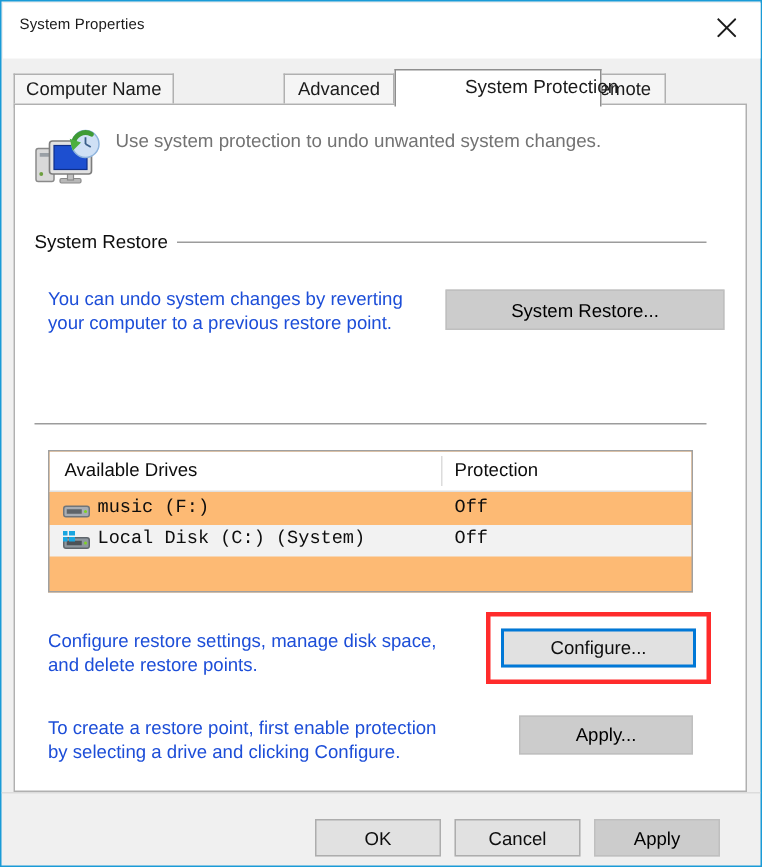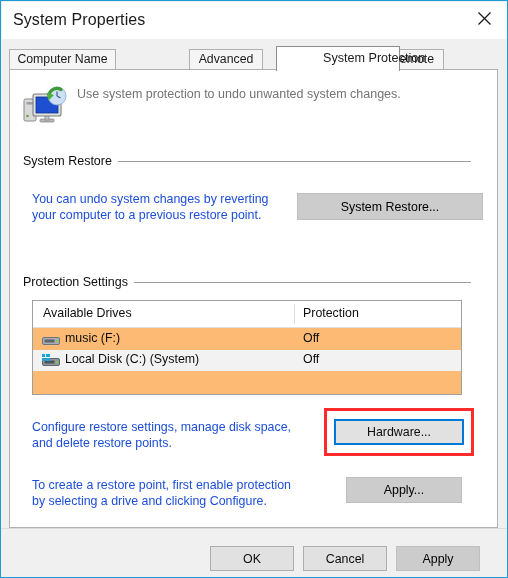--- a/index.html
+++ b/index.html
@@ -29,21 +29,21 @@
   .titlebar {
     position: absolute;
     left: 1px; top: 1px;
     width: 506px;
     height: 37px;
     background: #ffffff;
   }
   .title-text {
     position: absolute;
     left: 11px; top: 9px;
-    font-size: 16px;
+    font-size: 10px;
     color: #1b1b1b;
     letter-spacing: .1px;
     white-space: nowrap;
   }
   .close-btn {
     position: absolute;
     left: 458px; top: 1px;
     width: 48px; height: 30px;
     display: flex;
     align-items: center;
@@ -192,20 +192,21 @@
     top: 5px;
     font-size: 12.4px;
     color: #0d0d0d;
     white-space: nowrap;
   }
   .row {
     position: absolute;
     left: 0;
     width: 100%;
     height: 21px;
+    font-family: Liberation Mono, monospace;
   }
   .row.selected { background: #f2f2f2; }
   .row .drive-icon {
     position: absolute;
     left: 9px; top: 4px;
     width: 18px; height: 14px;
   }
   .row .drive-name {
     position: absolute;
     left: 32px; top: 2px;
@@ -253,21 +254,21 @@
           <line x1="0.5" y1="0.5" x2="12.5" y2="12.5" stroke="#1b1b1b" stroke-width="1.2"></line>
           <line x1="12.5" y1="0.5" x2="0.5" y2="12.5" stroke="#1b1b1b" stroke-width="1.2"></line>
         </svg>
       </span>
     </div>
   </div>
 
   <div class="tabstrip">
     <div class="tab" style="left:0px;width:107px;">Computer Name</div>
     <div class="tab" style="left:180px;width:74px;">Advanced</div>
-    <div class="tab active" style="left:267px;width:124px;padding-left:46px;">System Protection</div>
+    <div class="tab active" style="left:254px;width:138px;padding-left:46px;">System Protection</div>
     <div class="tab" style="left:372px;width:63px;">Remote</div>
   </div>
 
   <div class="tabpage"></div>
 
   <div class="hdr-icon" style="position:absolute;left:20px;top:82px;z-index:3;">
     <svg width="48" height="48" viewBox="0 0 48 48">
 
       <rect x="3" y="16" width="12" height="22" rx="1.5" fill="#d9d9d9" stroke="#8a8a8a" stroke-width="1"></rect>
       <rect x="5.5" y="19" width="7" height="2.5" fill="#9aa0a6"></rect>
@@ -292,21 +293,20 @@
 
   <div class="group-label" style="left:22px;top:153px;z-index:4;padding-right:6px;">System Restore</div>
   <div class="group-line" style="left:22px;top:160px;width:448px;z-index:3;"></div>
 
   <div class="body-text" style="left:31px;top:190px;z-index:3;">
     <span>You can undo system changes by reverting</span><br>
     <span>your computer to a previous restore point.</span>
   </div>
   <div class="btn disabled" style="left:296px;top:192px;width:186px;height:27px;z-index:3;">System Restore...</div>
 
-  <div class="group-label" style="left:22px;top:274px;z-index:4;padding-right:6px;">Protection Settings</div>
   <div class="group-line" style="left:22px;top:281px;width:448px;z-index:3;"></div>
 
   <div class="listbox" style="z-index:4;">
     <div class="list-header">
       <div class="hdr-cell" style="left:10px;">Available Drives</div>
       <div class="hdr-cell" style="left:270px;">Protection</div>
       <div class="col-div"></div>
       <div class="col-div2"></div>
     </div>
 
@@ -338,21 +338,21 @@
       </span>
       <span class="drive-name">Local Disk (C:) (System)</span>
       <span class="drive-prot">Off</span>
     </div>
   </div>
 
   <div class="body-text" style="left:31px;top:418px;z-index:3;">
     <span>Configure restore settings, manage disk space,</span><br>
     <span>and delete restore points.</span>
   </div>
-  <div class="btn focused" style="left:333px;top:418px;width:130px;height:26px;z-index:5;">Hardware...</div>
+  <div class="btn focused" style="left:333px;top:418px;width:130px;height:26px;z-index:5;">Configure...</div>
   <div class="annotation"></div>
 
   <div class="body-text" style="left:31px;top:476px;z-index:3;">
     <span>To create a restore point, first enable protection</span><br>
     <span>by selecting a drive and clicking Configure.</span>
   </div>
   <div class="btn disabled" style="left:345px;top:476px;width:116px;height:26px;z-index:3;">Apply...</div>
 
   <div class="footer-sep"></div>
   <div class="btn" style="left:209px;top:545px;width:84px;height:25px;">OK</div>

